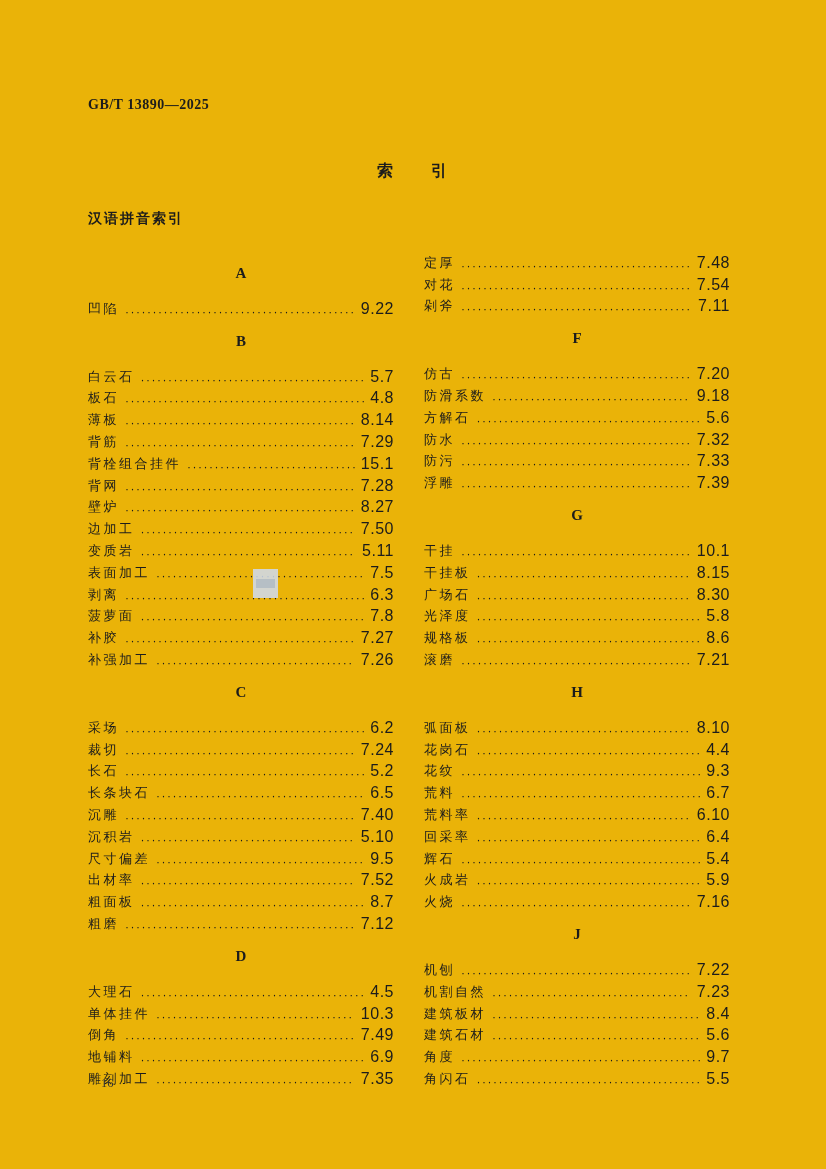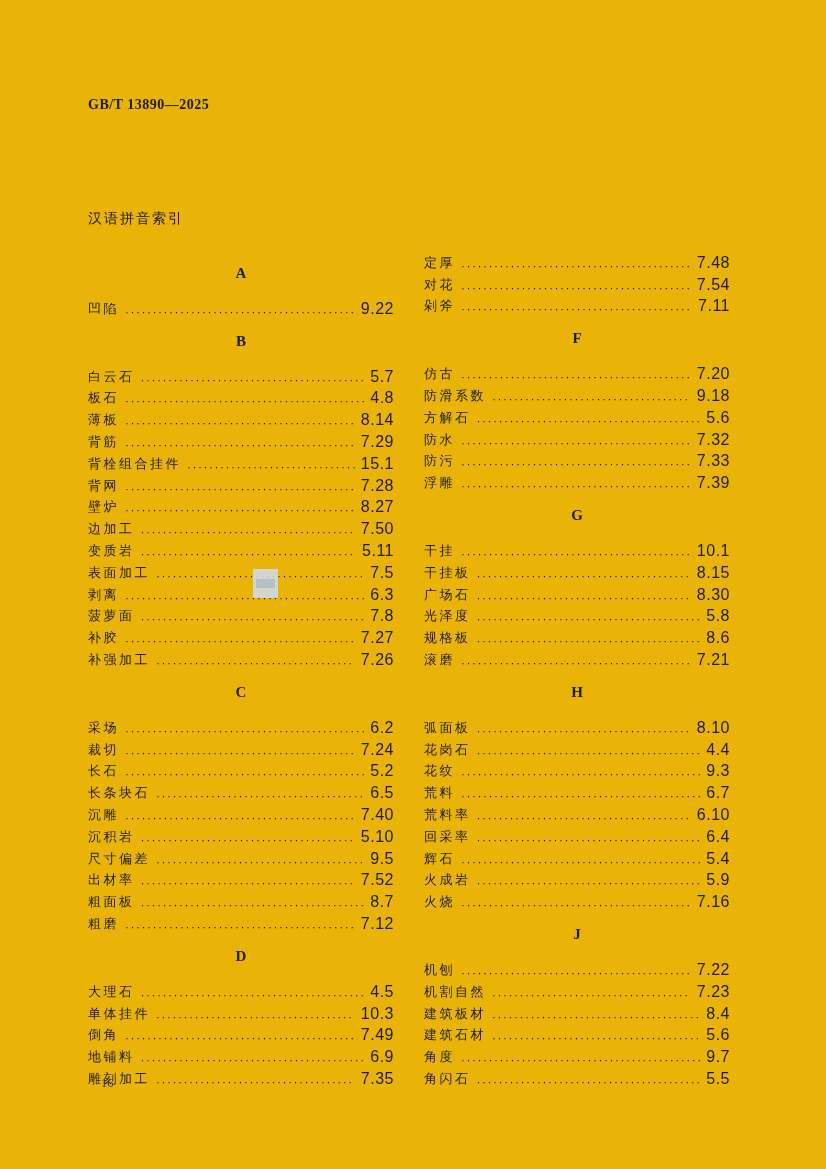--- a/index.html
+++ b/index.html
@@ -34,21 +34,21 @@
     text-align: center;
     font-size: 16px;
     font-weight: 700;
     letter-spacing: 2px;
   }
   .subtitle {
     position: absolute;
     left: 88px;
     top: 210px;
     font-size: 14px;
-    font-weight: 400;
+    font-weight: 700;
     letter-spacing: 2px;
   }
   .col {
     position: absolute;
     width: 306px;
   }
   .col-left  { left: 88px;  top: 250px; }
   .col-right { left: 424px; top: 250px; }
   .section-letter {
     height: 22px;
@@ -109,20 +109,21 @@
     width: 19px;
     height: 9px;
     background: #aec2e6;
   }
 </style>
 </head>
 <body>
 
 <div class="page">
   <div class="doc-number">GB/T 13890—2025</div>
+  <h1 class="index-title">索　　引</h1>
   <div class="subtitle">汉语拼音索引</div>
 
   <div class="col col-left">
       <div class="section-letter">A</div>
       <div class="entry">
         <span class="term">凹陷</span>
         <span class="leader">························································································································</span>
         <span class="ref">9.22</span>
       </div>
       <div class="section-letter">B</div>

